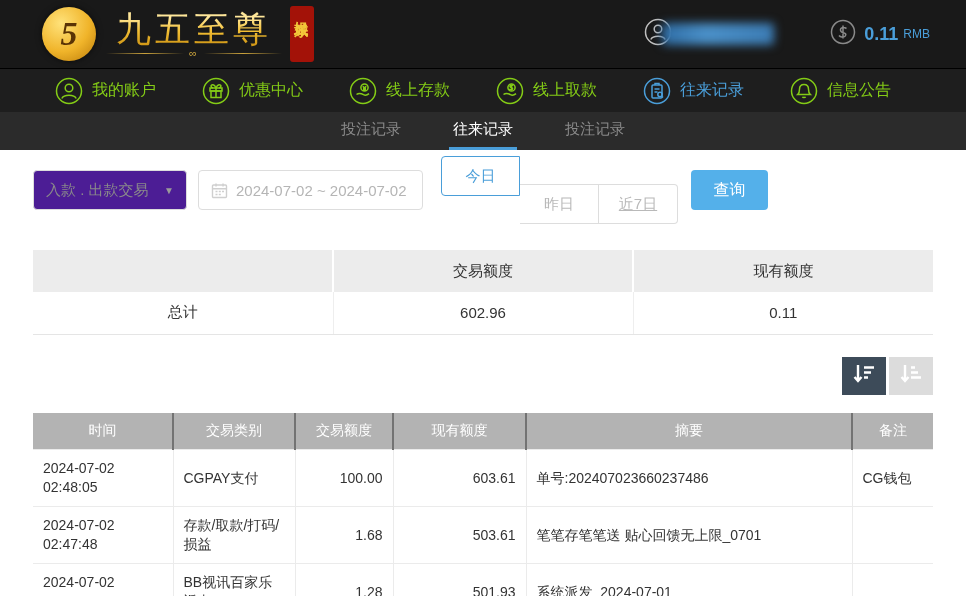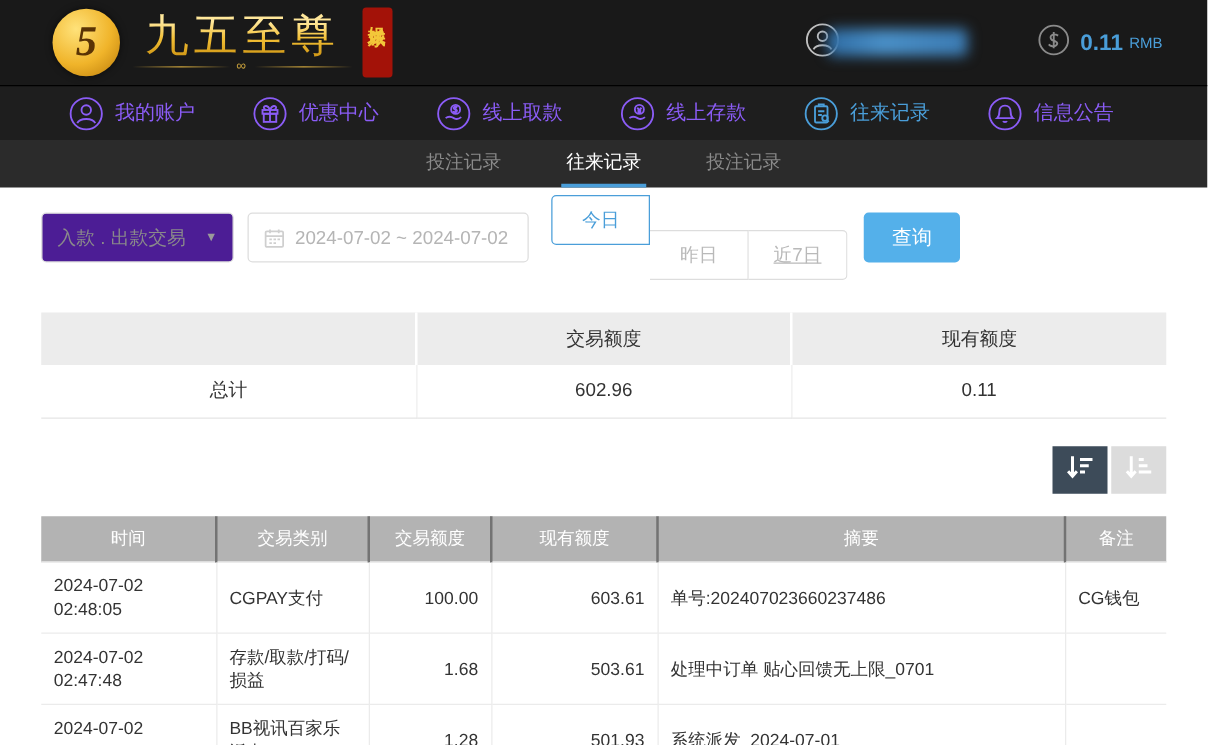--- a/index.html
+++ b/index.html
@@ -54,21 +54,21 @@
   }
   .balance { display: flex; align-items: center; gap: 8px; }
   .balance .icon { color: #8a8a8a; }
   .balance-amount { color: var(--accent, #4a9ed9); font-size: 18px; font-weight: bold; }
   .balance-cur { color: var(--accent, #4a9ed9); font-size: 12px; margin-left: -3px; }
   
   .mainnav {
     height: 44px; background: var(--dark2, #1e1e1e); border-top: 1px solid #000;
     display: flex; align-items: center; gap: 46px; padding: 0 0 0 55px;
   }
-  .nav-item { display: flex; align-items: center; gap: 9px; color: #8b5cf6; font-size: 16px; cursor: pointer; }
+  .nav-item { display: flex; align-items: center; gap: 9px; color: #84cc16; font-size: 16px; cursor: pointer; }
   .nav-item.active { color: var(--accent, #4a9ed9); }
   .nav-item .icon { display: flex; }
   
   .subnav {
     height: 38px; background: var(--dark3, #2b2b2b);
     display: flex; align-items: stretch; justify-content: center; gap: 44px;
   }
   .subtab {
     color: #8a8a8a; font-size: 15px; display: flex; align-items: center;
     border-bottom: 3px solid transparent; padding: 0 4px; cursor: pointer;
@@ -196,36 +196,36 @@
         <path d="M14 11v9.5M11 11c-2.4-.6-2.8-3.4 0-3.2 1.6.2 2.4 1.7 3 3.2.6-1.5 1.4-3 3-3.2 2.8-.2 2.4 2.6 0 3.2"></path>
       </svg>
     </span>
     <span>优惠中心</span>
   </div>
   <div class="nav-item">
     <span class="icon">
       <svg width="28" height="28" viewBox="0 0 28 28" fill="none" stroke="currentColor" stroke-width="1.5">
         <circle cx="14" cy="14" r="12.5"></circle>
         <circle cx="15.5" cy="10.5" r="3.6"></circle>
+        <path d="M13.8 9.2l1.7 1.9 1.7-1.9M15.5 11.1v2.4M14 11.8h3M14 13.2h3"></path>
+        <path d="M7.5 17.5c2.5-2 5-1 7 .2 1.8 1 3.8.4 5.5-1"></path>
+      </svg>
+    </span>
+    <span>线上存款</span>
+  </div>
+  <div class="nav-item">
+    <span class="icon">
+      <svg width="28" height="28" viewBox="0 0 28 28" fill="none" stroke="currentColor" stroke-width="1.5">
+        <circle cx="14" cy="14" r="12.5"></circle>
+        <circle cx="15.5" cy="10.5" r="3.6"></circle>
         <path d="M17 8.7c-2-1.2-4 .3-2.5 1.6 1.7.5 2.7 1 1.7 2.1-.9.8-2.4.4-3-.3M15.5 7.5v6"></path>
         <path d="M7.5 17.5c2.5-2 5-1 7 .2 1.8 1 3.8.4 5.5-1"></path>
       </svg>
     </span>
     <span>线上取款</span>
-  </div>
-  <div class="nav-item">
-    <span class="icon">
-      <svg width="28" height="28" viewBox="0 0 28 28" fill="none" stroke="currentColor" stroke-width="1.5">
-        <circle cx="14" cy="14" r="12.5"></circle>
-        <circle cx="15.5" cy="10.5" r="3.6"></circle>
-        <path d="M13.8 9.2l1.7 1.9 1.7-1.9M15.5 11.1v2.4M14 11.8h3M14 13.2h3"></path>
-        <path d="M7.5 17.5c2.5-2 5-1 7 .2 1.8 1 3.8.4 5.5-1"></path>
-      </svg>
-    </span>
-    <span>线上存款</span>
   </div>
   <div class="nav-item active">
     <span class="icon">
       <svg width="28" height="28" viewBox="0 0 28 28" fill="none" stroke="currentColor" stroke-width="1.5">
         <circle cx="14" cy="14" r="12.5"></circle>
         <rect x="9" y="8" width="10" height="13" rx="1"></rect>
         <path d="M12 8v-1.5h4V8M11.5 12h5M11.5 15h3"></path>
         <circle cx="17" cy="17.5" r="2.2"></circle>
           <path d="M18.6 19.1l1.4 1.4"></path>
       </svg>
@@ -341,21 +341,21 @@
         <td class="c-num">100.00</td>
         <td class="c-num">603.61</td>
         <td>单号:202407023660237486</td>
         <td>CG钱包</td>
       </tr>
       <tr>
         <td>2024-07-02 02:47:48</td>
         <td>存款/取款/打码/损益</td>
         <td class="c-num">1.68</td>
         <td class="c-num">503.61</td>
-        <td>处理中订单 贴心回馈无上限_0701</td>
+        <td>笔笔存笔笔送 贴心回馈无上限_0701</td>
         <td></td>
       </tr>
       <tr>
         <td>2024-07-02 02:01:43</td>
         <td>BB视讯百家乐返点</td>
         <td class="c-num">1.28</td>
         <td class="c-num">501.93</td>
         <td>系统派发_2024-07-01</td>
         <td></td>
       </tr>

